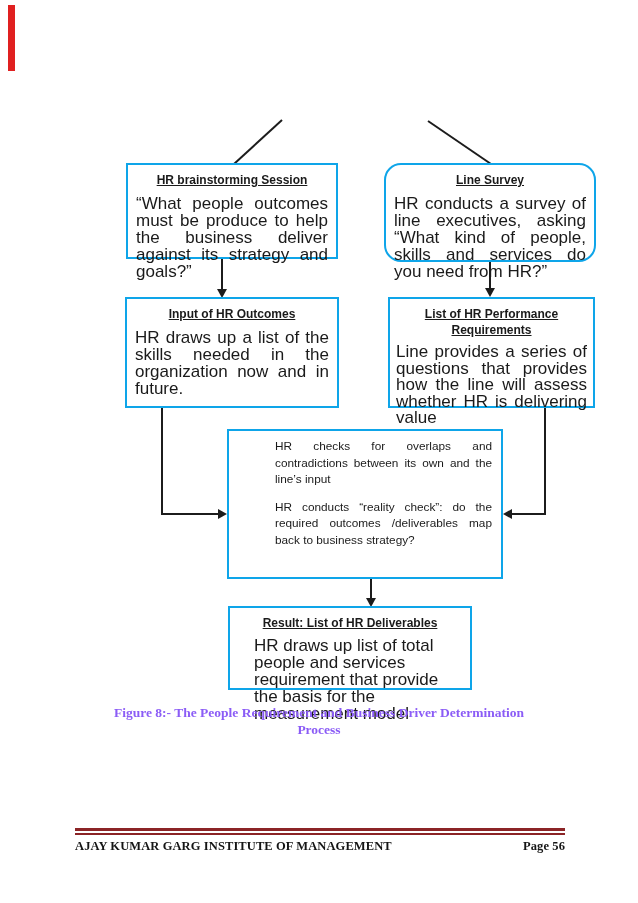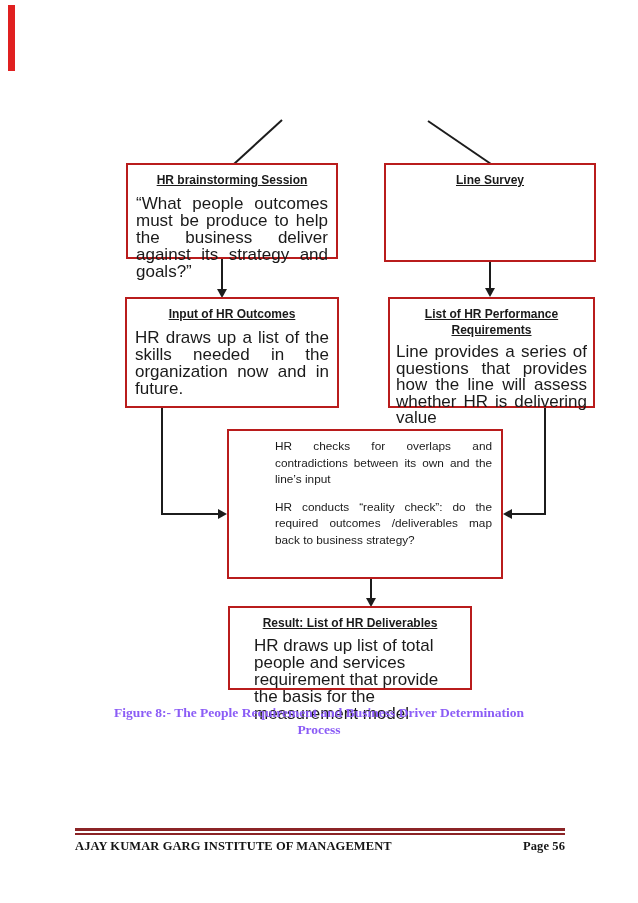--- a/index.html
+++ b/index.html
@@ -6,26 +6,26 @@
   .page {
     position:relative; width:638px; height:903px; background:#ffffff;
     font-family:"Liberation Sans", sans-serif; color:#1a1a1a; overflow:hidden;
   }
   .accent-bar { position:absolute; left:8px; top:5px; width:7px; height:66px; background:#e02020; }
 
   .connectors { position:absolute; left:0; top:0; z-index:1; pointer-events:none; }
   .connectors line, .connectors polyline { stroke:#1c1c1c; stroke-width:2; fill:none; }
   .connectors polygon { fill:#1c1c1c; stroke:none; }
 
-  .fc-box { position:absolute; z-index:2; border:2px solid #b91c1c; background:#ffffff; box-sizing:border-box; }
+  .fc-box { position:absolute; z-index:2; border:2px solid #0ea5e9; background:#ffffff; box-sizing:border-box; }
   .fc-title { font-size:12px; font-weight:bold; text-decoration:underline; text-align:center; line-height:16px; margin:7px 6px 0; }
   .fc-body  { font-size:17px; line-height:17px; text-align:justify; margin:7px 8px 0; }
 
   #box-brainstorm  { left:126px; top:163px; width:212px; height:96px; }
-  #box-survey      { left:384px; top:163px; width:212px; height:99px; }
+  #box-survey      { left:384px; top:163px; width:212px; height:99px;border-radius:17px; }
   #box-outcomes    { left:125px; top:297px; width:214px; height:111px; }
   #box-performance { left:388px; top:297px; width:207px; height:111px; }
   #box-performance .fc-body { line-height:16.5px; margin:6px 6px 0; }
   #box-comparison  { left:227px; top:429px; width:276px; height:150px; }
   #box-comparison .fc-title { margin-top:6px; }
   .fc-para { font-size:11.8px; line-height:16.5px; text-align:justify; margin:7px 9px 0 46px; }
   .fc-para + .fc-para { margin-top:11px; }
   #box-result      { left:228px; top:606px; width:244px; height:84px; }
   #box-result .fc-body { text-align:left; margin:6px 26px 0 24px; }
 
@@ -83,20 +83,21 @@
     </g>
   </svg>
 
   <div class="fc-box" id="box-brainstorm">
     <div class="fc-title">HR brainstorming Session</div>
     <div class="fc-body">“What people outcomes must be produce to help the business deliver against its strategy and goals?”</div>
   </div>
 
   <div class="fc-box" id="box-survey">
     <div class="fc-title">Line Survey</div>
+    <div class="fc-body">HR conducts a survey of line executives, asking “What kind of people, skills and services do you need from HR?”</div>
   </div>
 
   <div class="fc-box" id="box-outcomes">
     <div class="fc-title">Input of HR Outcomes</div>
     <div class="fc-body">HR draws up a list of the skills needed in the organization now and in future.</div>
   </div>
 
   <div class="fc-box" id="box-performance">
     <div class="fc-title">List of HR Performance Requirements</div>
     <div class="fc-body">Line provides a series of questions that provides how the line will assess whether HR is delivering value</div>

